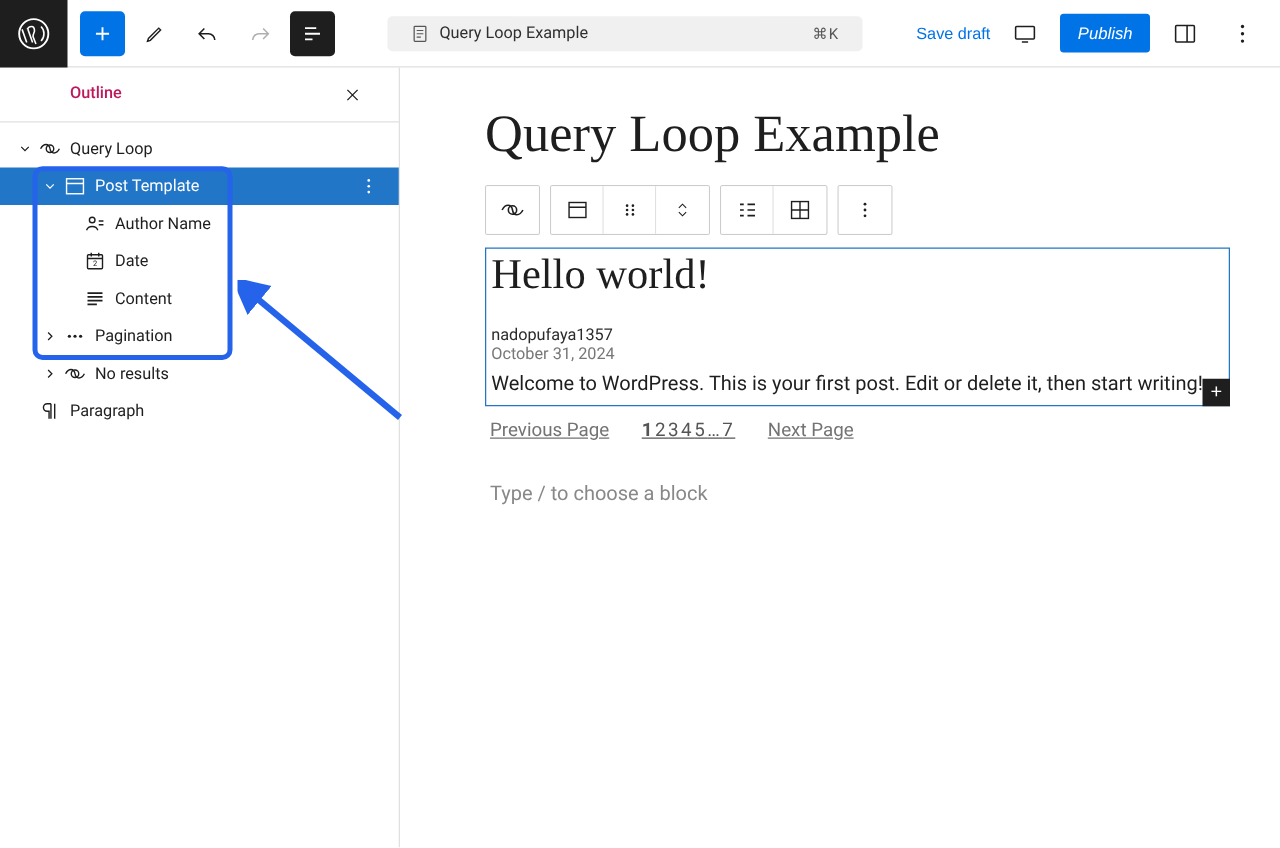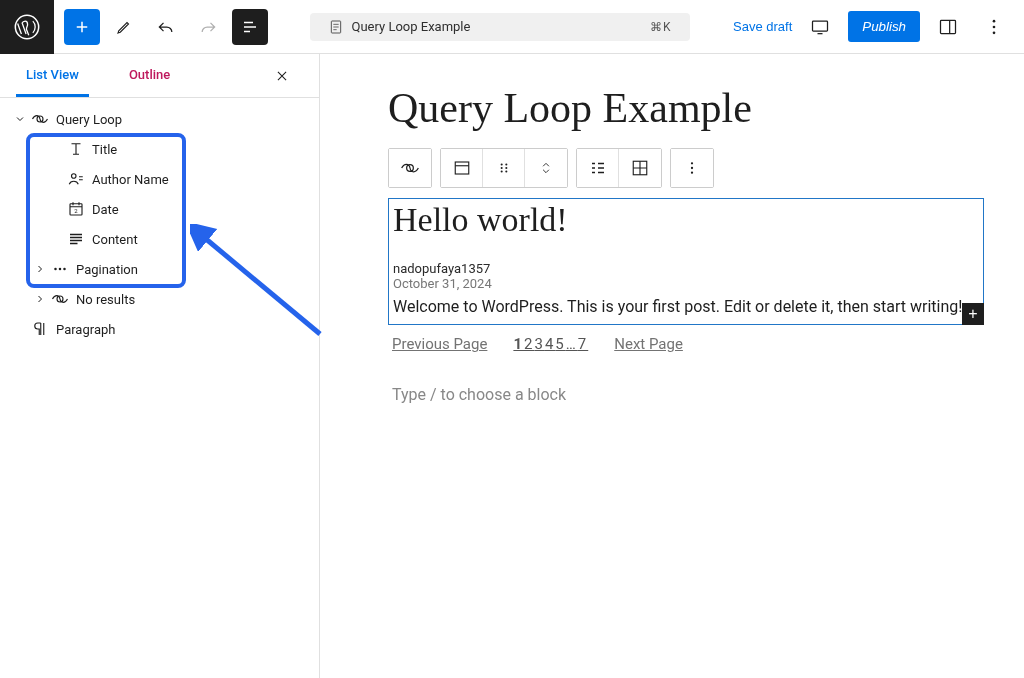--- a/index.html
+++ b/index.html
@@ -143,21 +143,20 @@
           <circle cx="12" cy="19" r="1.6" fill="#1e1e1e"></circle>
         </svg>
     </button>
   </div>
 </div>
 
 <div class="main">
 
   <div class="sidebar">
     <div class="tabs">
-      <div class="tab active">List View</div>
       <div style="width:30px"></div>
       <div class="tab">Outline</div>
       <div class="spacer"></div>
       <button class="close-panel">
         <svg width="14" height="14" viewBox="0 0 24 24">
             <path d="M5 5l14 14M19 5L5 19" stroke="#1e1e1e" stroke-width="1.8"></path>
           </svg>
       </button>
     </div>
 
@@ -170,29 +169,42 @@
             </svg>
           </span>
         <span class="tree-icon">
             <svg width="18" height="18" viewBox="0 0 24 24">
               <path d="M8 12a4 4 0 108 0 4 4 0 00-8 0zM2 12c3-6 9-6 10 0M22 12c-3 6-9 6-10 0" stroke="#1e1e1e" stroke-width="1.5" fill="none"></path>
             </svg>
           </span>
         <span>Query Loop</span>
       </div>
 
-
-      <div class="tree-row d2">
-        <span class="tree-icon">
-            <svg width="18" height="18" viewBox="0 0 24 24">
-              <path d="M6 5h12M12 5v14M8 19h8" stroke="#1e1e1e" stroke-width="1.5"></path>
-            </svg>
-          </span>
-        <span>Title</span>
-      </div>
+      <div class="tree-row d1 selected">
+        <span class="twisty">
+            <svg width="12" height="12" viewBox="0 0 24 24">
+              <path d="M6 9l6 6 6-6" stroke="#fff" stroke-width="2" fill="none"></path>
+            </svg>
+          </span>
+        <span class="tree-icon">
+            <svg width="18" height="18" viewBox="0 0 24 24">
+              <rect x="3" y="4" width="18" height="16" stroke="#fff" stroke-width="1.5" fill="none"></rect>
+              <path d="M3 9h18" stroke="#fff" stroke-width="1.5"></path>
+            </svg>
+          </span>
+        <span>Post Template</span>
+        <span class="dots">
+            <svg width="16" height="16" viewBox="0 0 24 24">
+              <circle cx="12" cy="5" r="1.6" fill="#fff"></circle>
+              <circle cx="12" cy="12" r="1.6" fill="#fff"></circle>
+              <circle cx="12" cy="19" r="1.6" fill="#fff"></circle>
+            </svg>
+          </span>
+      </div>
+
 
       <div class="tree-row d2">
         <span class="tree-icon">
             <svg width="18" height="18" viewBox="0 0 24 24">
               <circle cx="9" cy="8" r="3" stroke="#1e1e1e" stroke-width="1.5" fill="none"></circle>
               <path d="M3 19c1-3 4-4 6-4s5 1 6 4M16 9h5M16 13h5" stroke="#1e1e1e" stroke-width="1.5" fill="none"></path>
             </svg>
           </span>
         <span>Author Name</span>
       </div>

